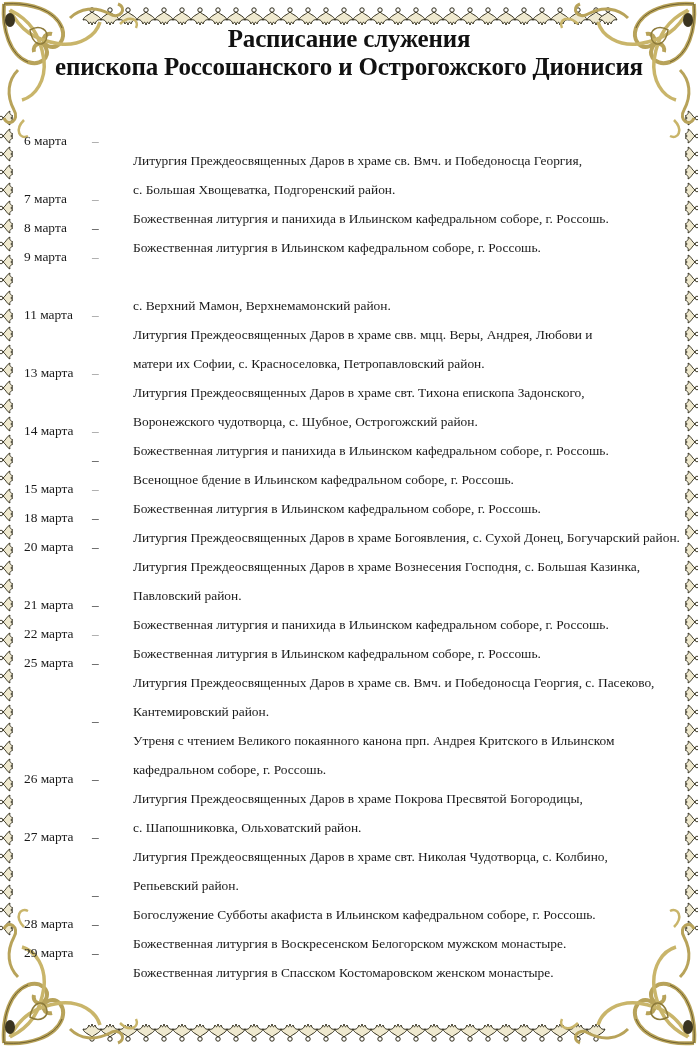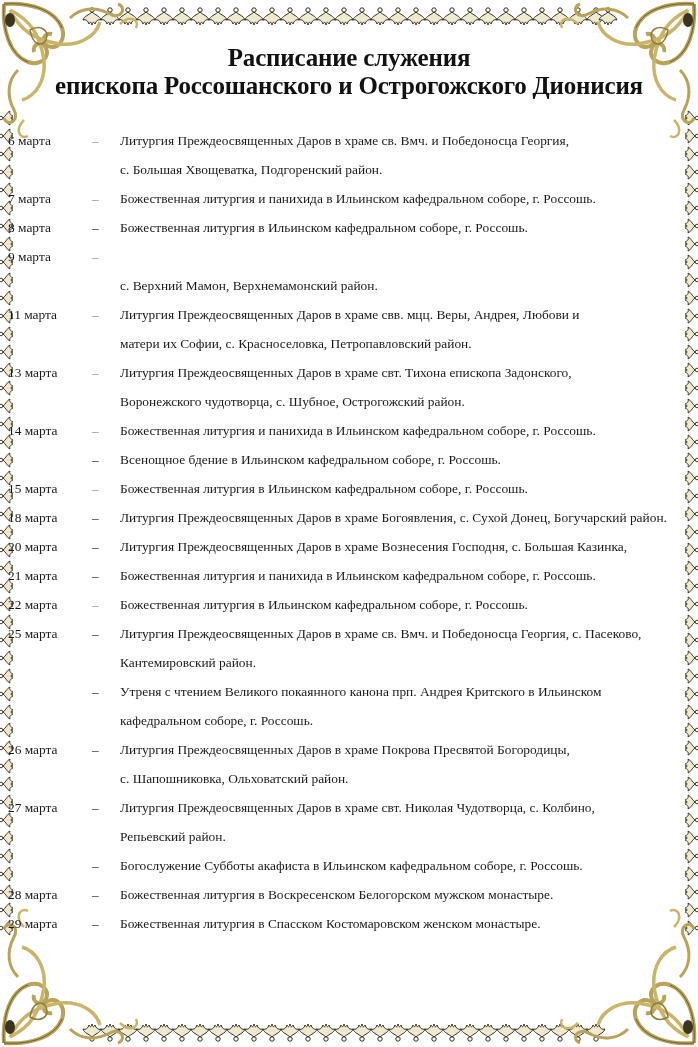--- a/index.html
+++ b/index.html
@@ -1,26 +1,26 @@
 <!DOCTYPE html>
 <html><head>
 <meta charset="utf-8">
 <style>
   html, body { margin: 0; padding: 0; background: #ffffff; }
   body { width: 698px; height: 1047px; position: relative; overflow: hidden;
          font-family: "Liberation Serif", "DejaVu Serif", serif; color: #1a1a1a; }
   .frame { position: absolute; inset: 0; pointer-events: none; }
-  .title { position: absolute; left: 0; right: 0; top: 44px; text-align: center;
+  .title { position: absolute; left: 0; right: 0; top: 25px; text-align: center;
            font-weight: bold; font-size: 25px; line-height: 28px; color: #111; letter-spacing: -0.2px; }
   .title div { white-space: nowrap; }
   .list { position: absolute; left: 0; top: 126px; width: 698px; }
   .row { position: relative; height: 29px; font-size: 13.4px; line-height: 29px; white-space: nowrap; }
-  .row .date { position: absolute; left: 8px; text-align: center; }
+  .row .date { position: absolute; left: 24px; text-align: center; }
   .row .dash { position: absolute; left: 92px; }
-  .row .text { position: absolute; left: 120px; }
+  .row .text { position: absolute; left: 133px; margin-top: 20px; }
   .dash.light { color: #888; }
 </style>
 </head>
 <body>
 
 <svg class="frame" width="698" height="1047" viewBox="0 0 698 1047" xmlns="http://www.w3.org/2000/svg">
   <defs>
     <g id="fleur">
       <circle cx="0" cy="-6" r="2.2" fill="none" stroke="#2e2a18" stroke-width="1"></circle>
       <path d="M0,-4 C-3,-1 -8,0 -9,4 C-6,3 -4,5 -3,8 C-2,6 -1,5 0,9 C1,5 2,6 3,8 C4,5 6,3 9,4 C8,0 3,-1 0,-4 Z" fill="#efe9cf" stroke="#2e2a18" stroke-width="1"></path>
@@ -296,20 +296,25 @@
       <span class="date">18 марта</span>
       <span class="dash">–</span>
       <span class="text">Литургия Преждеосвященных Даров в храме Богоявления, с. Сухой Донец, Богучарский район.</span>
     </div>
   <div class="row">
       <span class="date">20 марта</span>
       <span class="dash">–</span>
       <span class="text">Литургия Преждеосвященных Даров в храме Вознесения Господня, с. Большая Казинка,</span>
     </div>
   <div class="row">
+      <span class="date"></span>
+      <span class="dash"></span>
+      <span class="text">Павловский район.</span>
+    </div>
+  <div class="row">
       <span class="date">21 марта</span>
       <span class="dash">–</span>
       <span class="text">Божественная литургия и панихида в Ильинском кафедральном соборе, г. Россошь.</span>
     </div>
   <div class="row">
       <span class="date">22 марта</span>
       <span class="dash light">–</span>
       <span class="text">Божественная литургия в Ильинском кафедральном соборе, г. Россошь.</span>
     </div>
   <div class="row">

